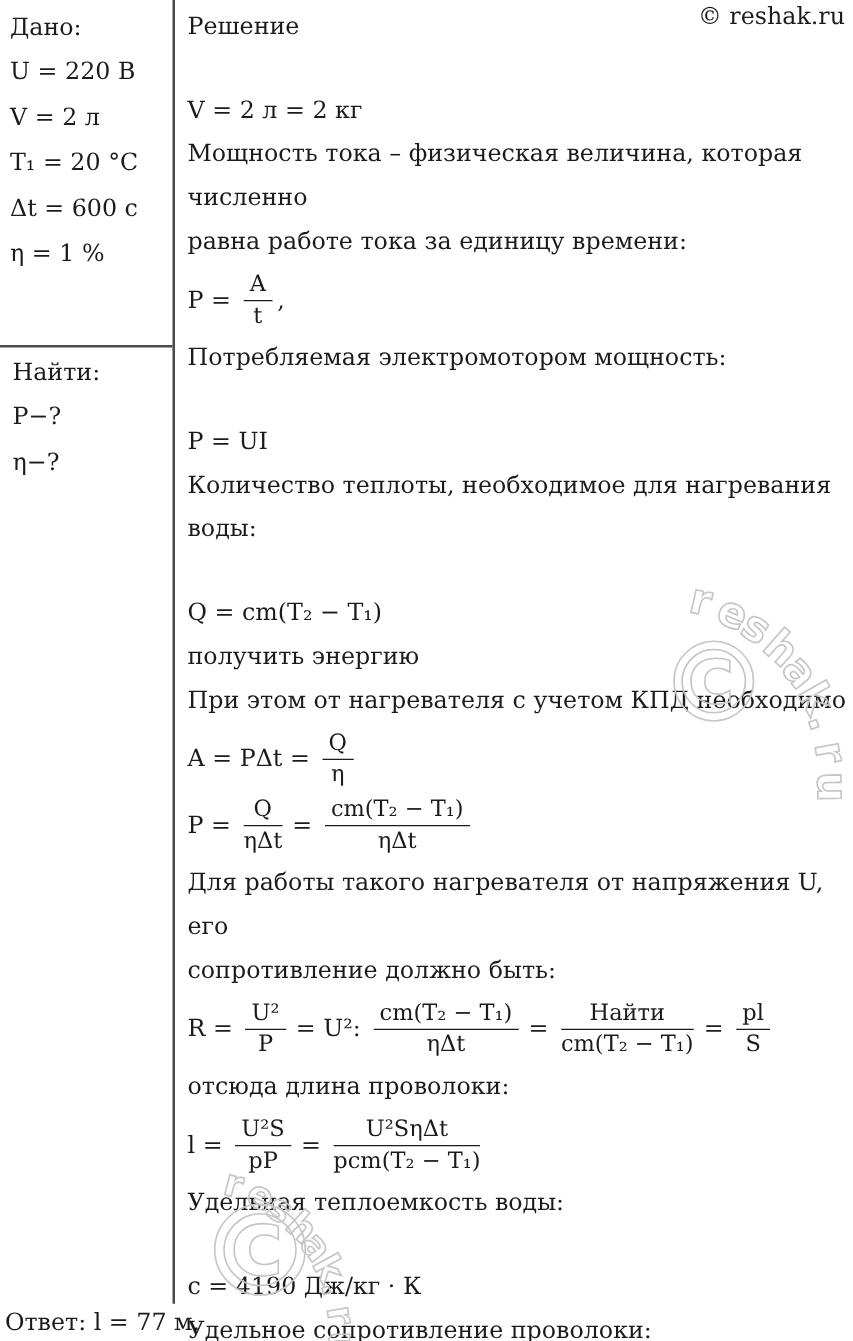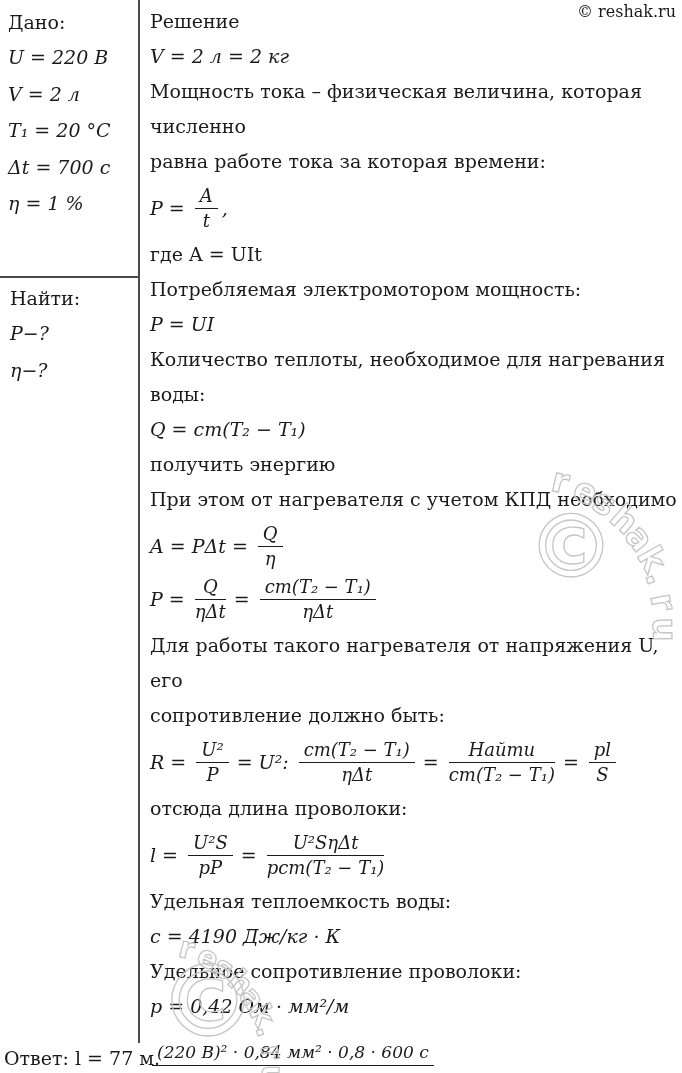--- a/index.html
+++ b/index.html
@@ -1,31 +1,31 @@
 <!DOCTYPE html>
 <html><head>
 <meta charset="utf-8">
 <style>
   html,body { margin:0; padding:0; background:#ffffff; }
   .page {
     position:relative; width:682px; height:1073px; overflow:hidden;
     font-family:"DejaVu Serif","Liberation Serif",serif;
     color:#1b1b1b; font-size:19px; background:#ffffff;
   }
-  .copyright { position:absolute; top:2px; right:6px; font-size:16px; }
+  .copyright { position:absolute; top:2px; right:6px; font-size:19px; }
   .divider-v { position:absolute; left:138px; top:0; width:2px; height:1043px; background:#4a4a4a; }
   .divider-h { position:absolute; left:0; top:276px; width:138px; height:2px; background:#4a4a4a; }
   .left-col { position:absolute; left:8px; top:6px; width:126px; }
   .given-item, .find-item { line-height:36.5px; }
   .col-title { line-height:33px; }
   .find-block { position:absolute; left:10px; top:282px; width:126px; }
-  .math { font-style:italic; }
+  .math { }
   .right-col { position:absolute; left:150px; top:4px; width:532px; }
   .tline { line-height:35px; font-style:normal; }
-  .mline { line-height:35px; }
+  .mline { line-height:35px;margin-top:32px; }
   .fline { display:flex; align-items:center; margin:5px 0; min-height:48px; }
   .fline > span { margin-right:8px; }
   .frac { display:inline-flex; flex-direction:column; align-items:center;
           font-size:18px; line-height:22px; margin:0 2px; vertical-align:middle; }
   .frac .num { align-self:stretch; text-align:center; border-bottom:1.6px solid #1b1b1b;
                padding:0 5px 1px; }
   .frac .den { padding-top:1px; text-align:center; }
   .fcalc { font-size:17px; }
   .fcalc .frac { font-size:17px; line-height:24px; }
   .tail { margin-left:-4px; }
@@ -47,46 +47,45 @@
   <div class="copyright">© reshak.ru</div>
 
   <div class="divider-v"></div>
   <div class="divider-h"></div>
 
   <div class="left-col">
     <div class="col-title">Дано:</div>
     <div class="math given-item">U = 220 В</div>
     <div class="math given-item">V = 2 л</div>
     <div class="math given-item">T₁ = 20 °C</div>
-    <div class="math given-item">Δt = 700 с</div>
+    <div class="math given-item">Δt = 600 с</div>
     <div class="math given-item">η = 1 %</div>
   </div>
 
   <div class="find-block">
     <div class="col-title">Найти:</div>
     <div class="math find-item">P−?</div>
     <div class="math find-item">η−?</div>
   </div>
 
   <div class="right-col">
     <div class="tline">Решение</div>
     <div class="mline math">V = 2 л = 2 кг</div>
     <div class="tline">Мощность тока – физическая величина, которая численно</div>
-    <div class="tline">равна работе тока за которая времени:</div>
+    <div class="tline">равна работе тока за единицу времени:</div>
 
     <div class="fline math">
       <span>P =</span>
       <span class="frac">
         <span class="num">A</span>
         <span class="den">t</span>
       </span>
       <span class="tail">,</span>
     </div>
 
-    <div class="tline math">где A = UIt</div>
     <div class="tline">Потребляемая электромотором мощность:</div>
     <div class="mline math">P = UI</div>
     <div class="tline">Количество теплоты, необходимое для нагревания воды:</div>
     <div class="mline math">Q = cm(T₂ − T₁)</div>
     <div class="tline">получить энергию</div>
     <div class="tline">При этом от нагревателя с учетом КПД необходимо</div>
 
     <div class="fline math">
       <span>A = PΔt =</span>
       <span class="frac">

